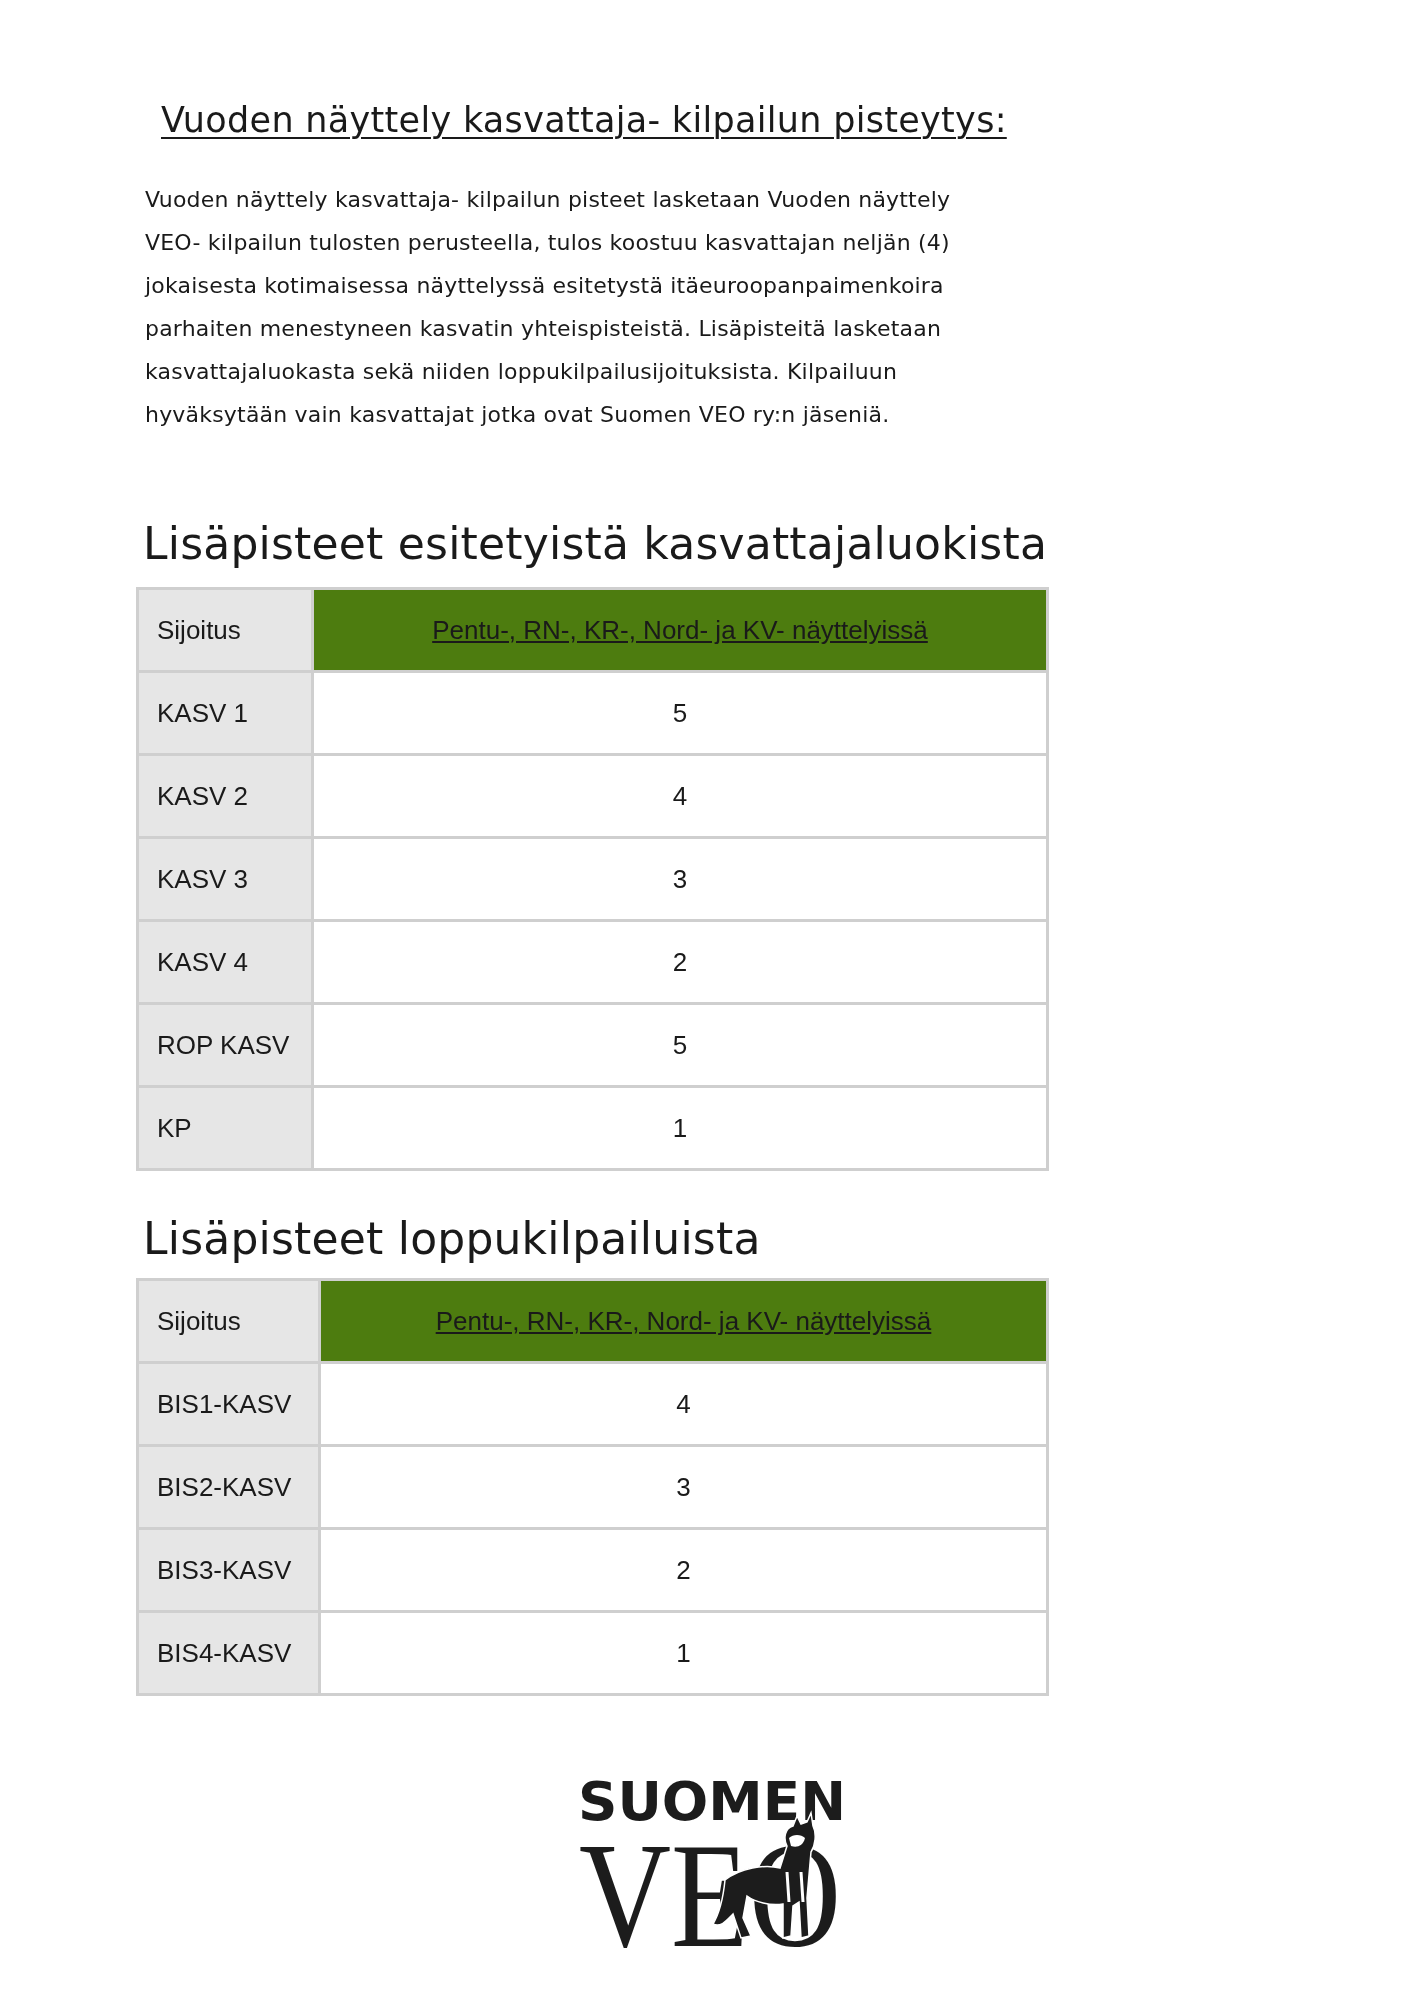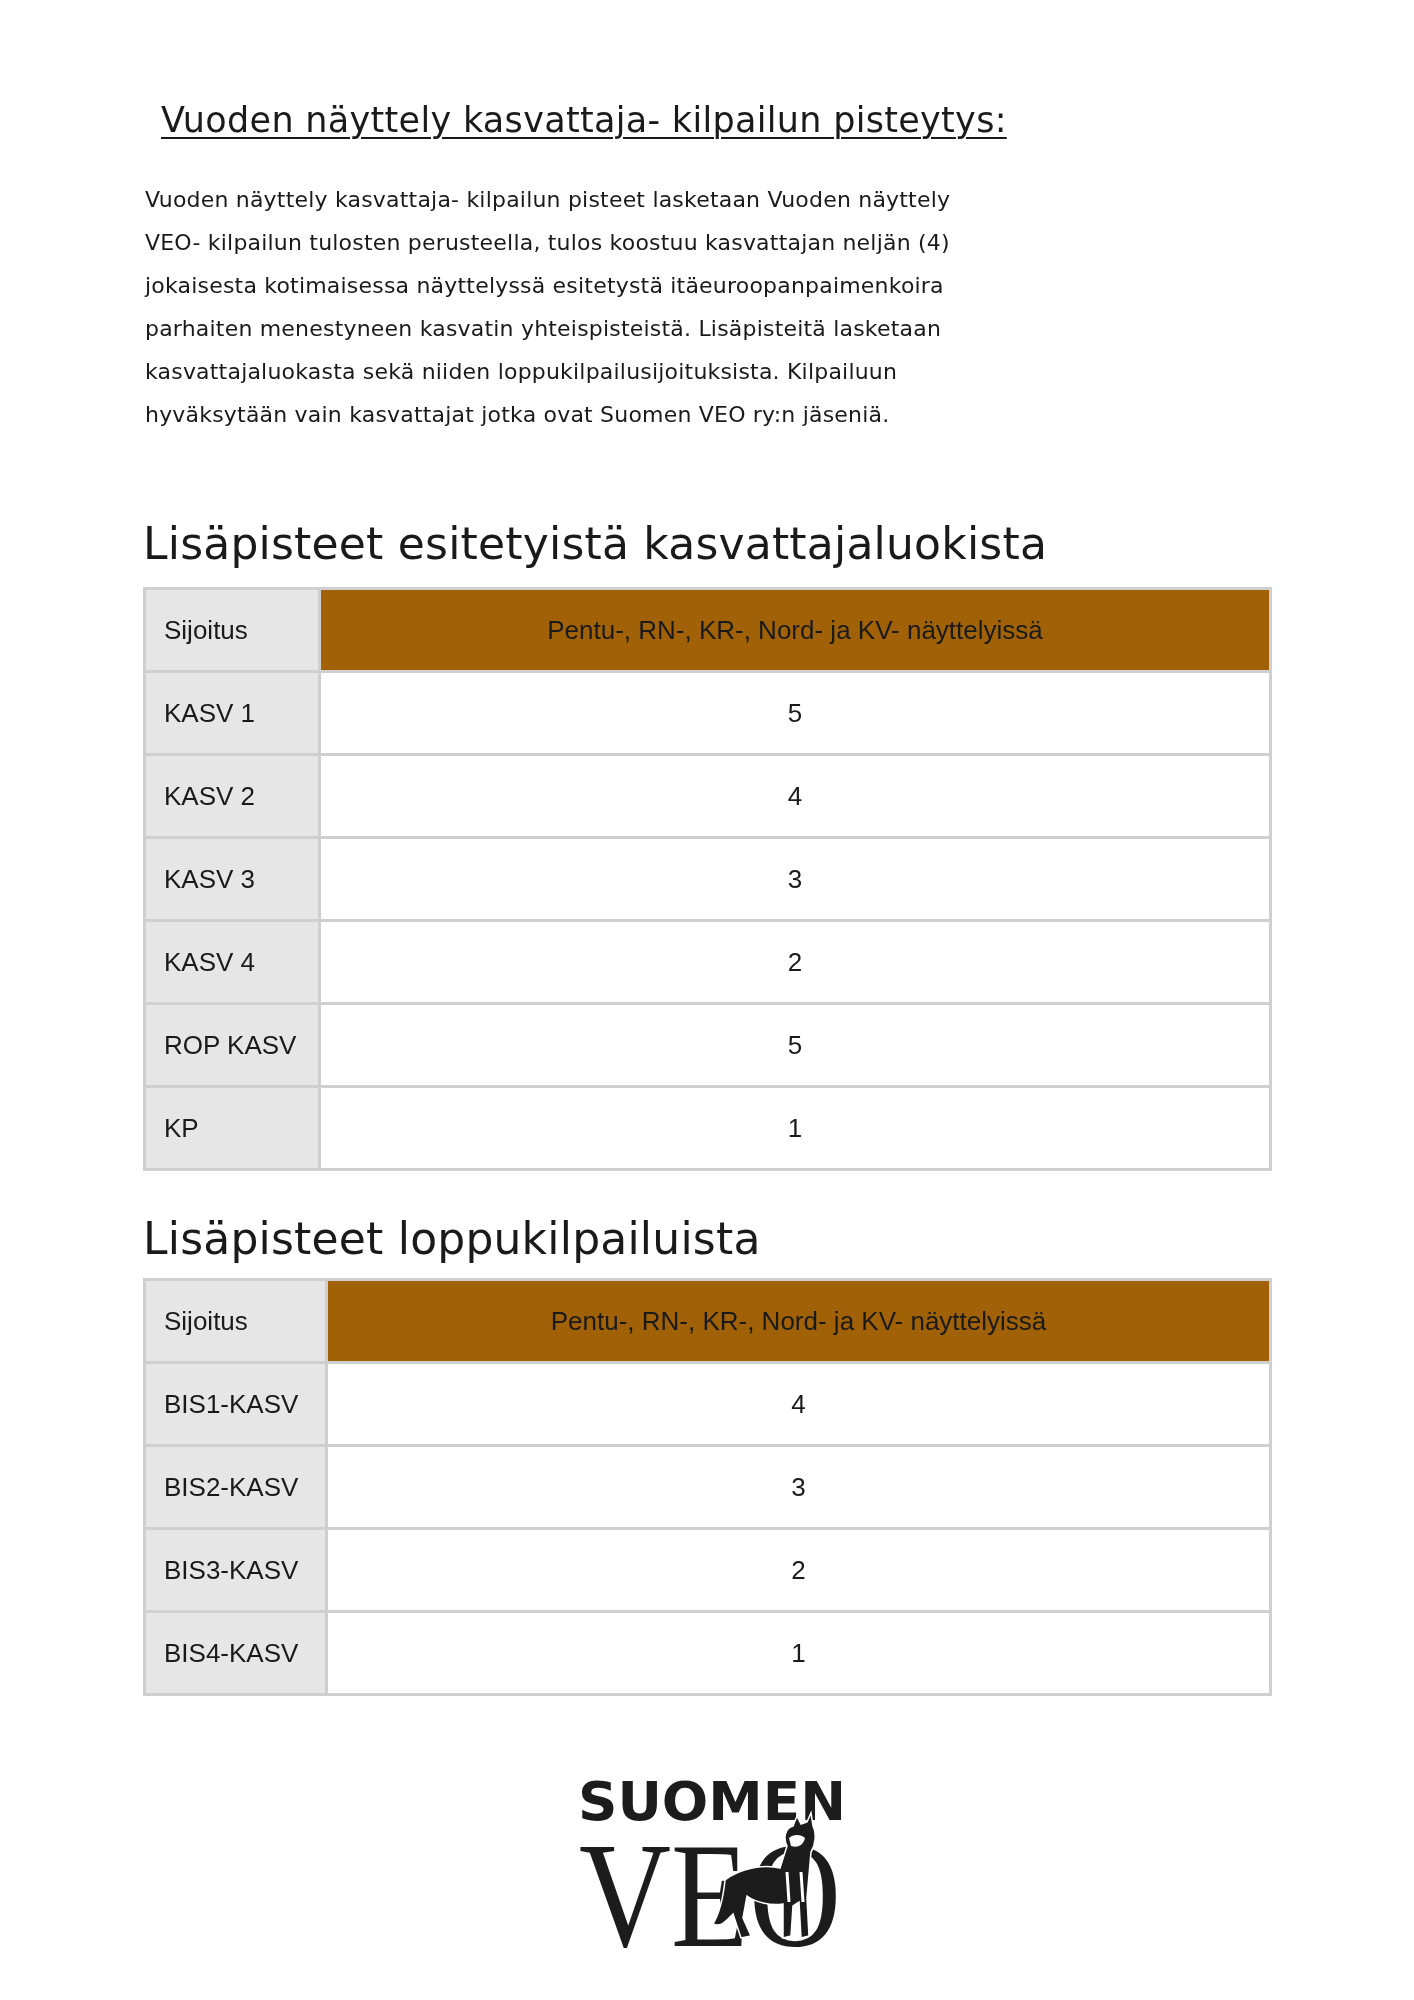--- a/index.html
+++ b/index.html
@@ -8,32 +8,32 @@
   .title { position: absolute; left: 145px; top: 84px; font-size: 35px; font-weight: normal;
            text-decoration: underline; text-decoration-thickness: 2px; text-underline-offset: 5px;
            letter-spacing: 0.3px; margin: 16px; white-space: nowrap; }
   .para { position: absolute; left: 145px; top: 178px; font-size: 22px; line-height: 43px;
           margin: 0; letter-spacing: 0.2px; }
   .para .line { display: block; white-space: nowrap; }
   .h2 { position: absolute; left: 143px; font-size: 44px; margin: 0; font-weight: normal;
         white-space: nowrap; letter-spacing: 0.2px; }
   .h2.t1 { top: 518px; }
   .h2.t2 { top: 1213px; }
-  table.score { position: absolute; left: 143px; width: 1129px; border-collapse: collapse;
+  table.score { position: absolute; left: 136px; width: 913px; border-collapse: collapse;
                 font-family: "Liberation Sans", sans-serif; font-size: 26px; color: #1a1a1a; }
   table.score.t1 { top: 587px; }
   table.score.t2 { top: 1278px; }
   table.score td, table.score th { border: 3px solid #cfcfcf; height: 80px; padding: 0 18px;
                                    font-weight: normal; }
   table.score th { background: #e6e6e6; }
   table.score .c1 { background: #e6e6e6; text-align: left; }
   table.score.t1 .c1 { width: 136px; }
   table.score.t2 .c1 { width: 143px; }
   table.score .c2 { text-align: center; background: #ffffff; }
-  table.score th.c2 { background: #a16207; }
+  table.score th.c2 { background: #4d7c0f; text-decoration: underline; }
   .logo { position: absolute; left: 575px; top: 1768px; width: 275px; height: 185px; }
 </style>
 </head>
 <body>
 
 <h1 class="title">Vuoden näyttely kasvattaja- kilpailun pisteytys:</h1>
 
 <p class="para">
   <span class="line">Vuoden näyttely kasvattaja- kilpailun pisteet lasketaan Vuoden näyttely</span>
   <span class="line">VEO- kilpailun tulosten perusteella, tulos koostuu kasvattajan neljän (4)</span>

